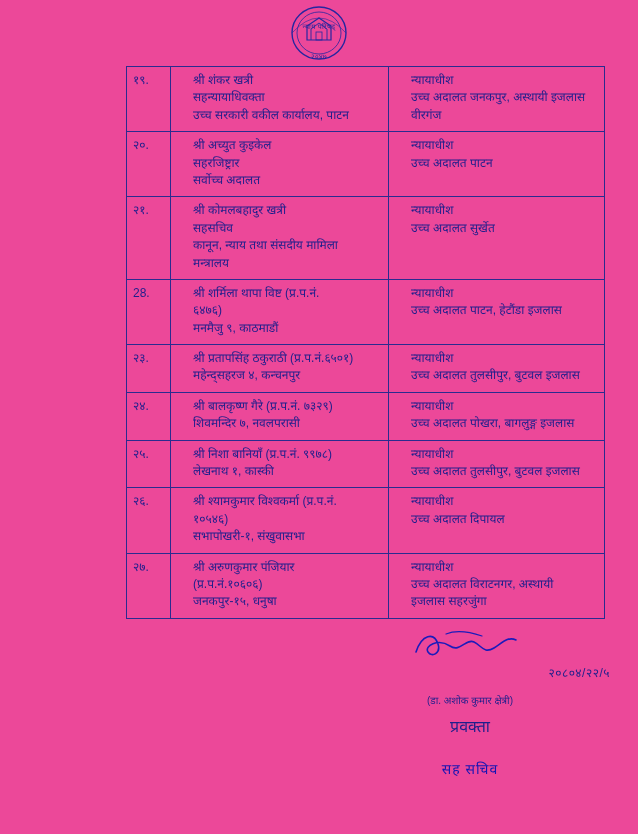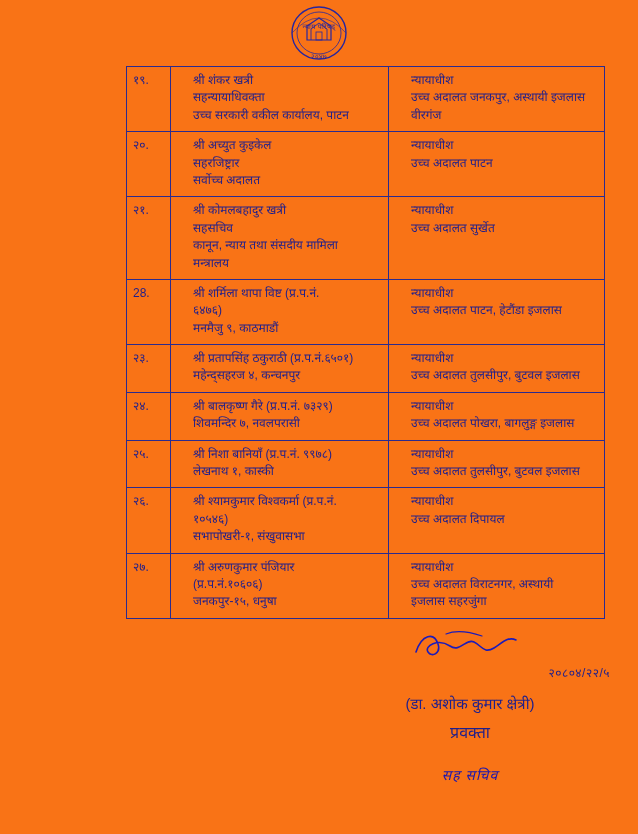--- a/index.html
+++ b/index.html
@@ -12,21 +12,21 @@
     background: #ffffff;
     font-family: "Liberation Sans", sans-serif;
     color: #1a1a6e;
     position: relative;
     overflow: hidden;
   }
   .page {
     position: relative;
     width: 638px;
     height: 834px;
-    background: #f97316;
+    background: #ec4899;
   }
 
   
   .seal-wrap {
     position: absolute;
     top: 4px;
     left: 0;
     width: 638px;
     height: 62px;
     display: flex;
@@ -88,33 +88,32 @@
     position: relative;
   }
   .sign-scribble svg { position: absolute; left: 82px; top: -4px; }
   .sign-date {
     font-size: 12px;
     text-align: right;
     margin-top: -2px;
     letter-spacing: 0.5px;
   }
   .sign-name {
-    font-size: 15px;
+    font-size: 10px;
     margin-top: 12px;
   }
   .sign-role {
     font-size: 16px;
     margin-top: 8px;
   }
   .sign-stamp {
     font-size: 14px;
     margin-top: 22px;
     color: #1414b4;
     letter-spacing: 1px;
-    font-style: italic;
   }
 </style>
 </head>
 <body>
 
 <div class="page">
 
   <div class="seal-wrap">
     <div class="seal">
       <svg width="74" height="58" viewBox="0 0 74 58" xmlns="http://www.w3.org/2000/svg">

